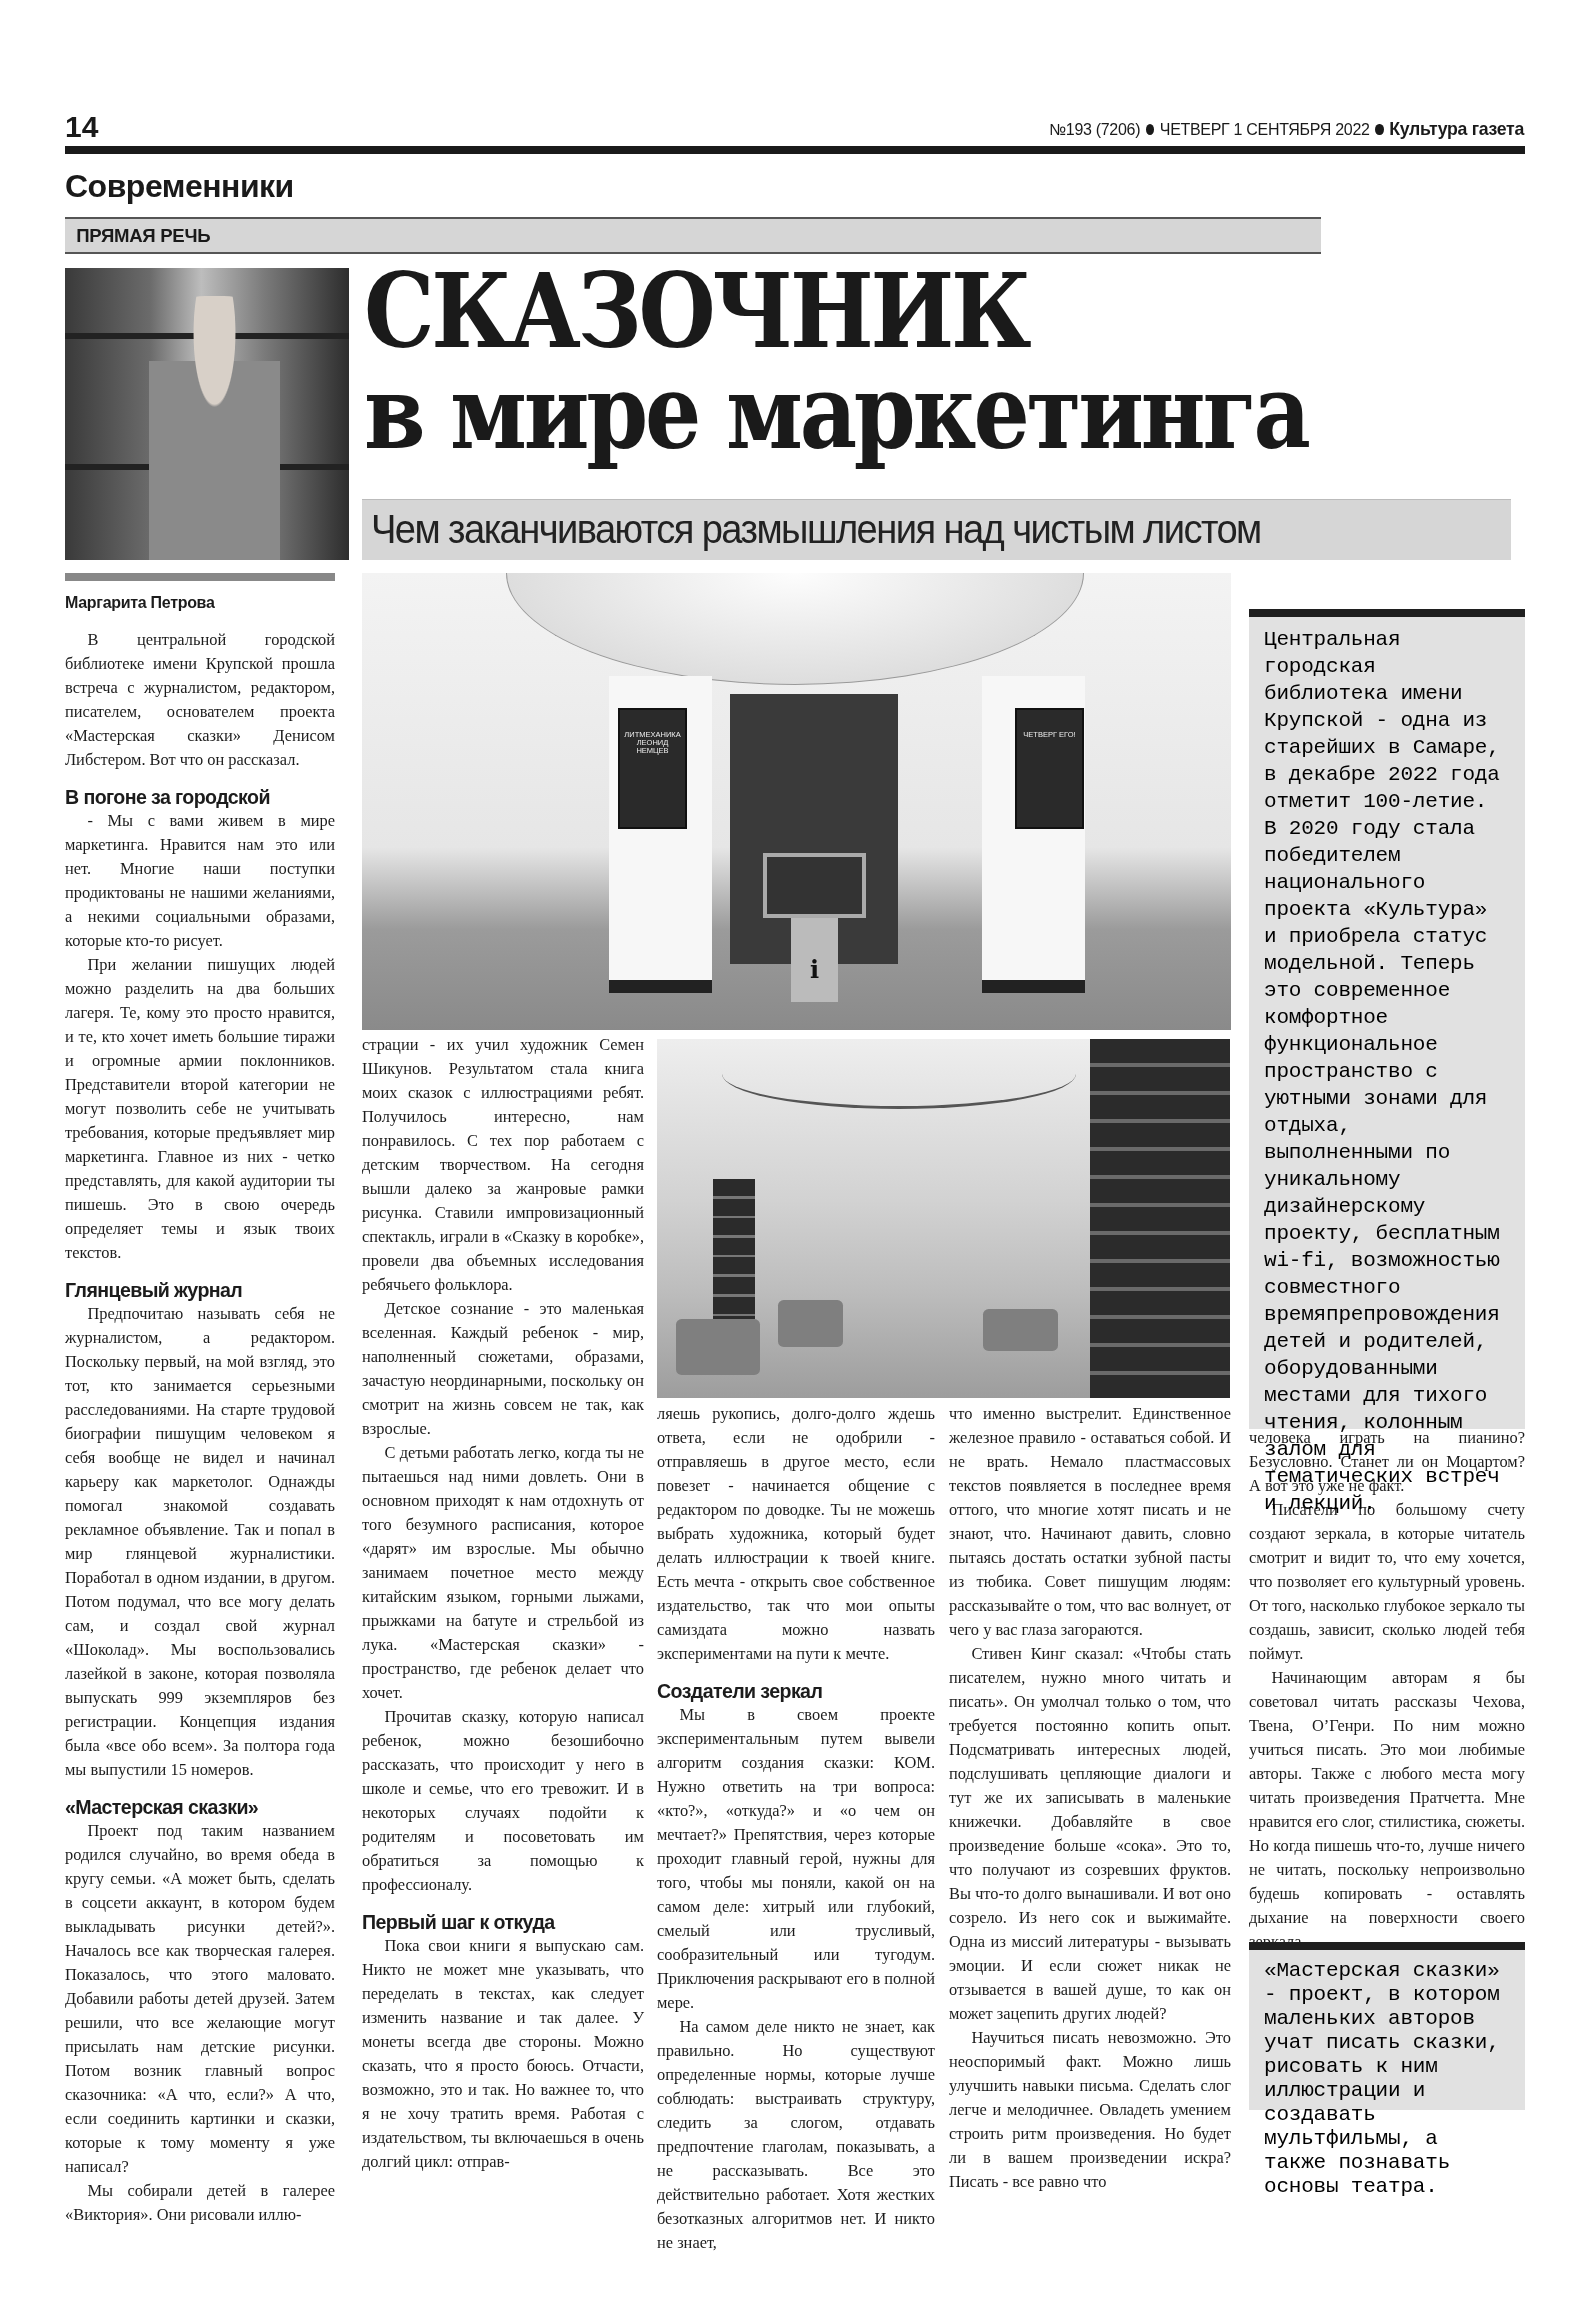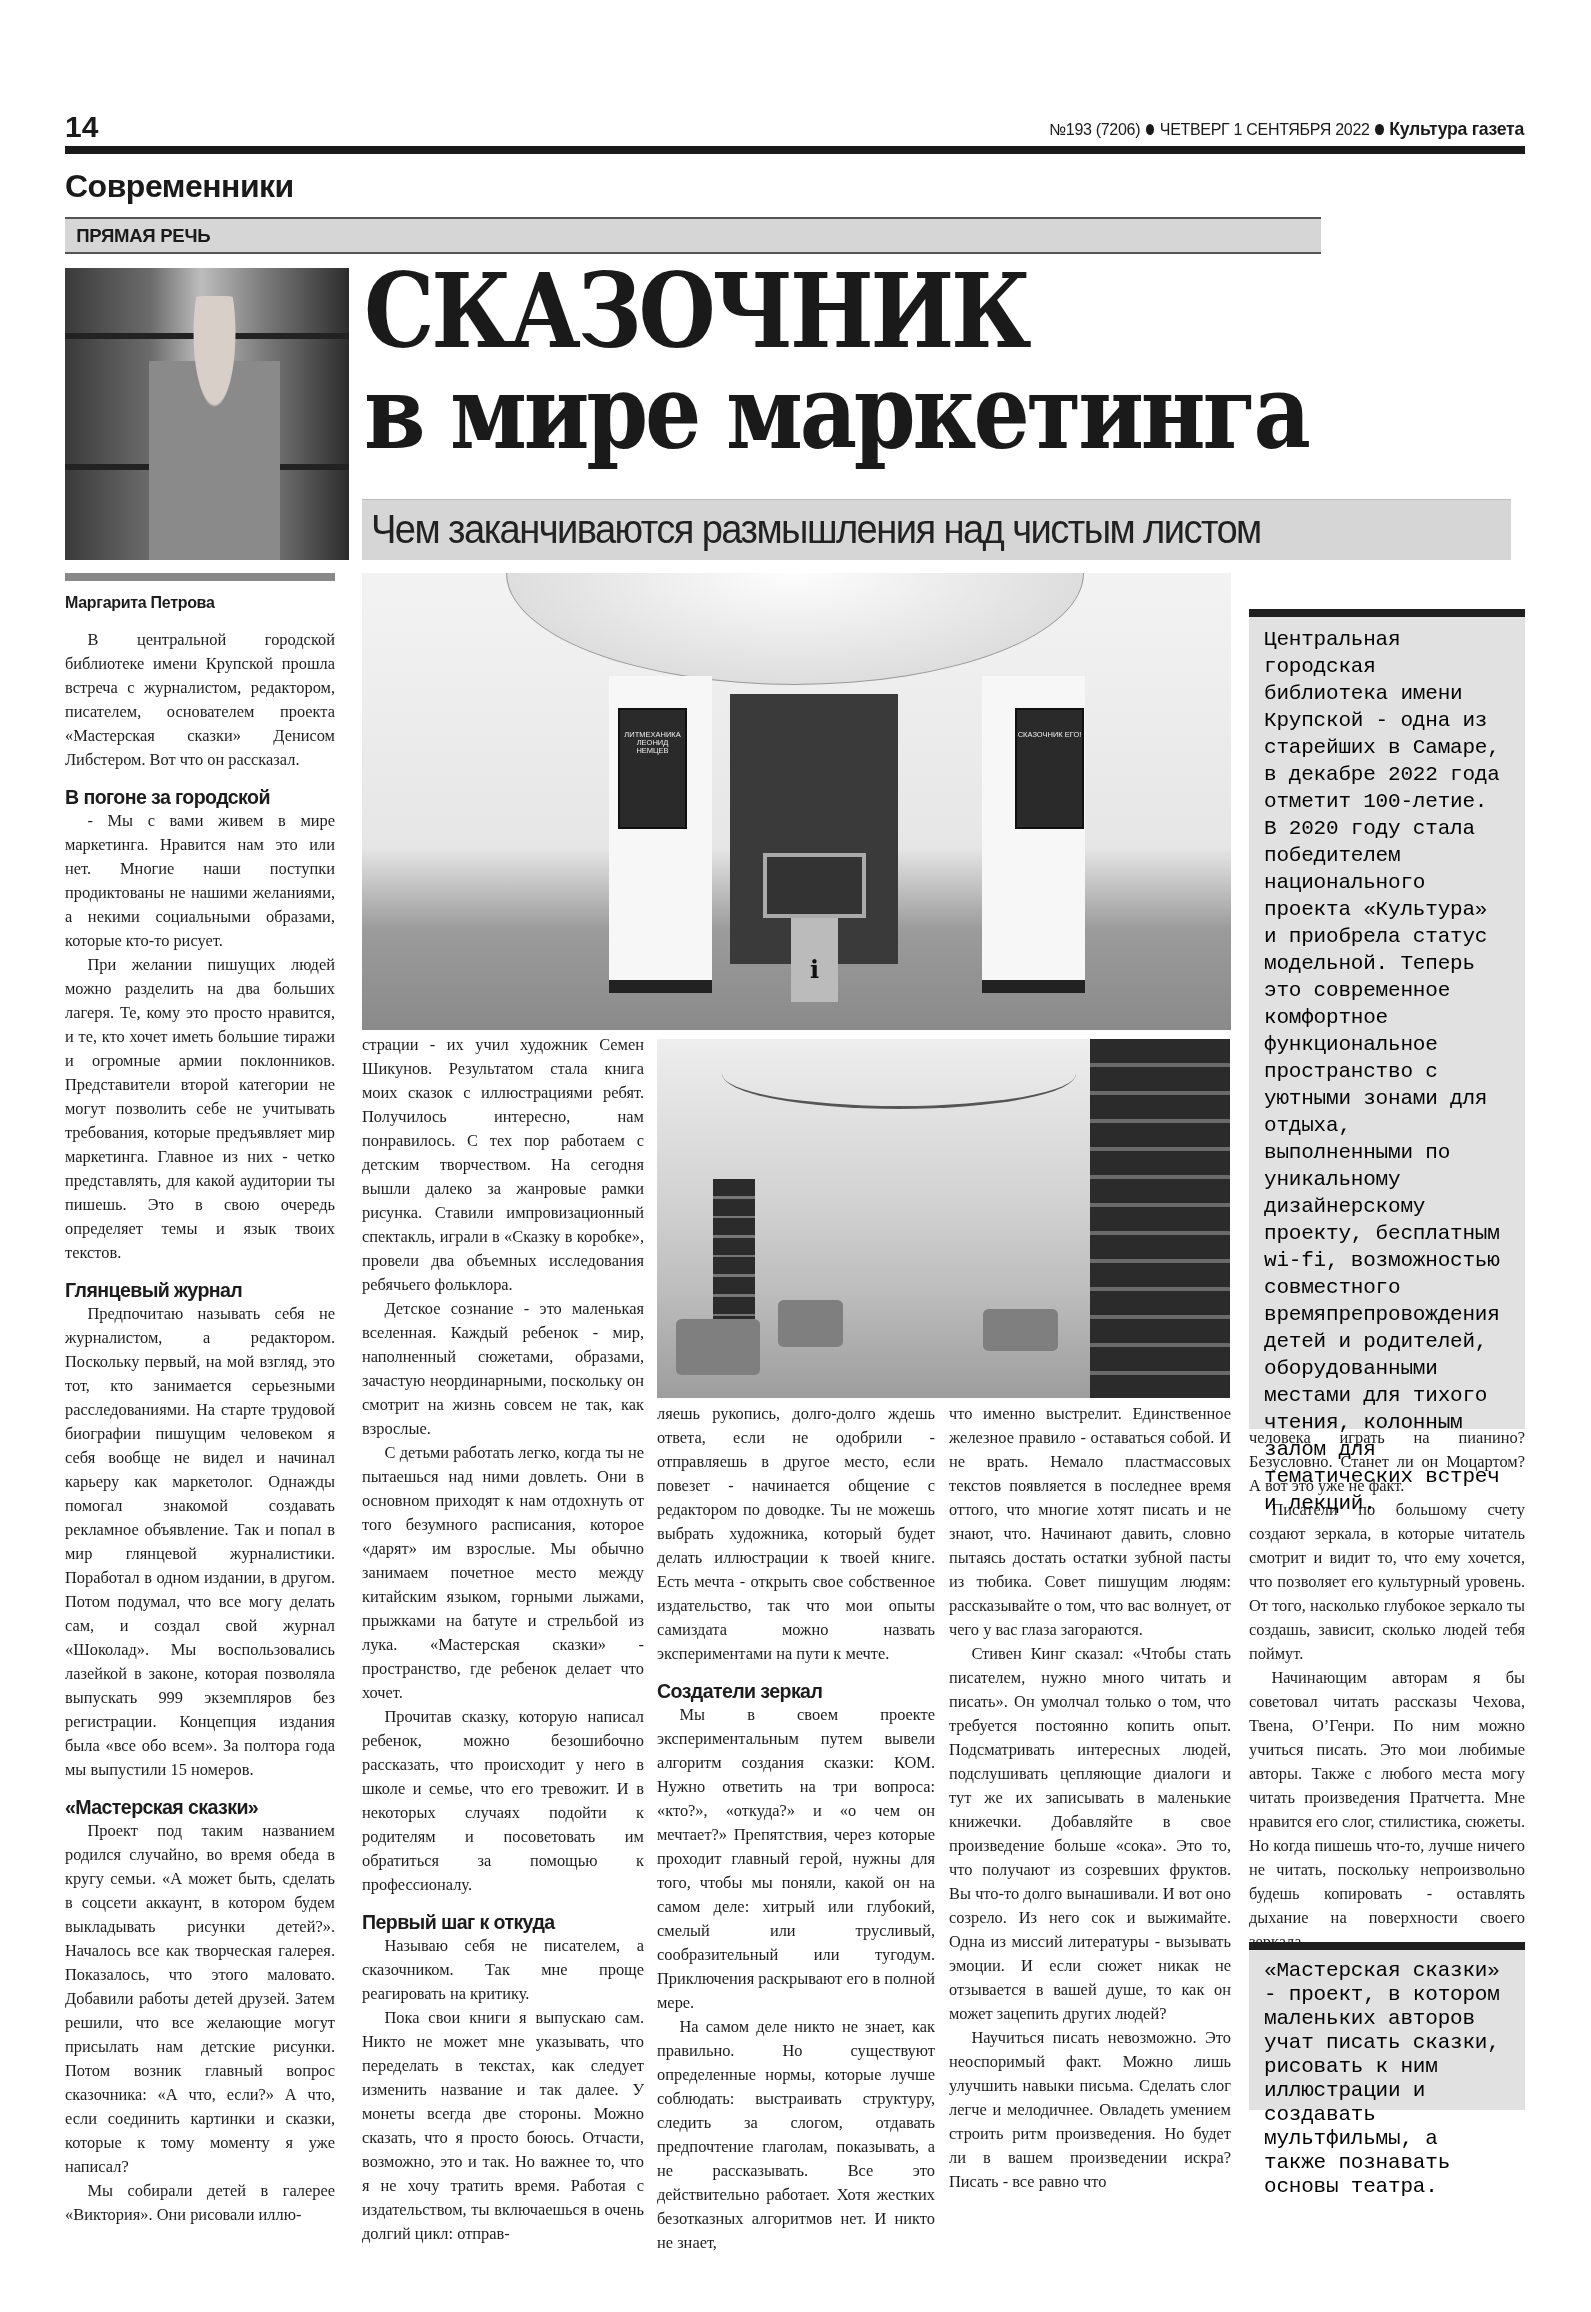--- a/index.html
+++ b/index.html
@@ -103,21 +103,21 @@
 <div class="abs subtitle-bar">
   <span>Чем заканчиваются размышления над чистым листом</span>
 </div>
 
 <div class="abs photo photo-lobby" title="library lobby with umbrella-shaped ceiling, pillars and info kiosk">
   <div class="canopy"></div>
   <div class="wallpanel"></div>
   <div class="pillar" style="left:247px"></div>
   <div class="pillar" style="left:620px"></div>
   <div class="poster" style="left:256px">ЛИТМЕХАНИКА ЛЕОНИД НЕМЦЕВ</div>
-  <div class="poster" style="left:653px">СКАЗОЧНИК ЕГО!</div>
+  <div class="poster" style="left:653px">ЧЕТВЕРГ ЕГО!</div>
   <div class="kiosk">
     <div class="screen"></div>
     <div class="stand">i</div>
   </div>
 </div>
 
 <div class="abs photo photo-hall" title="library reading hall with armchairs and bookshelves">
   <div class="arc"></div>
   <div class="shelves"></div>
   <div class="shelves-l"></div>
@@ -139,21 +139,20 @@
   <p>Проект под таким названием родился случайно, во время обеда в кругу семьи. «А может быть, сделать в соцсети аккаунт, в котором будем выкладывать рисунки детей?». Началось все как творческая галерея. Показалось, что этого маловато. Добавили работы детей друзей. Затем решили, что все желающие могут присылать нам детские рисунки. Потом возник главный вопрос сказочника: «А что, если?» А что, если соединить картинки и сказки, которые к тому моменту я уже написал?</p>
   <p>Мы собирали детей в галерее «Виктория». Они рисовали иллю-</p>
 </div>
 
 <div class="abs col col2">
   <p style="text-indent:0">страции - их учил художник Семен Шикунов. Результатом стала книга моих сказок с иллюстрациями ребят. Получилось интересно, нам понравилось. С тех пор работаем с детским творчеством. На сегодня вышли далеко за жанровые рамки рисунка. Ставили импровизационный спектакль, играли в «Сказку в коробке», провели два объемных исследования ребячьего фольклора.</p>
   <p>Детское сознание - это маленькая вселенная. Каждый ребенок - мир, наполненный сюжетами, образами, зачастую неординарными, поскольку он смотрит на жизнь совсем не так, как взрослые.</p>
   <p>С детьми работать легко, когда ты не пытаешься над ними довлеть. Они в основном приходят к нам отдохнуть от того безумного расписания, которое «дарят» им взрослые. Мы обычно занимаем почетное место между китайским языком, горными лыжами, прыжками на батуте и стрельбой из лука. «Мастерская сказки» - пространство, где ребенок делает что хочет.</p>
   <p>Прочитав сказку, которую написал ребенок, можно безошибочно рассказать, что происходит у него в школе и семье, что его тревожит. И в некоторых случаях подойти к родителям и посоветовать им обратиться за помощью к профессионалу.</p>
   <h3>Первый шаг к откуда</h3>
-  <p>Называю себя не писателем, а сказочником. Так мне проще реагировать на критику.</p>
   <p>Пока свои книги я выпускаю сам. Никто не может мне указывать, что переделать в текстах, как следует изменить название и так далее. У монеты всегда две стороны. Можно сказать, что я просто боюсь. Отчасти, возможно, это и так. Но важнее то, что я не хочу тратить время. Работая с издательством, ты включаешься в очень долгий цикл: отправ-</p>
 </div>
 
 <div class="abs col col3">
   <p style="text-indent:0">ляешь рукопись, долго-долго ждешь ответа, если не одобрили - отправляешь в другое место, если повезет - начинается общение с редактором по доводке. Ты не можешь выбрать художника, который будет делать иллюстрации к твоей книге. Есть мечта - открыть свое собственное издательство, так что мои опыты самиздата можно назвать экспериментами на пути к мечте.</p>
   <h3>Создатели зеркал</h3>
   <p>Мы в своем проекте экспериментальным путем вывели алгоритм создания сказки: КОМ. Нужно ответить на три вопроса: «кто?», «откуда?» и «о чем он мечтает?» Препятствия, через которые проходит главный герой, нужны для того, чтобы мы поняли, какой он на самом деле: хитрый или глубокий, смелый или трусливый, сообразительный или тугодум. Приключения раскрывают его в полной мере.</p>
   <p>На самом деле никто не знает, как правильно. Но существуют определенные нормы, которые лучше соблюдать: выстраивать структуру, следить за слогом, отдавать предпочтение глаголам, показывать, а не рассказывать. Все это действительно работает. Хотя жестких безотказных алгоритмов нет. И никто не знает,</p>
 </div>
 

